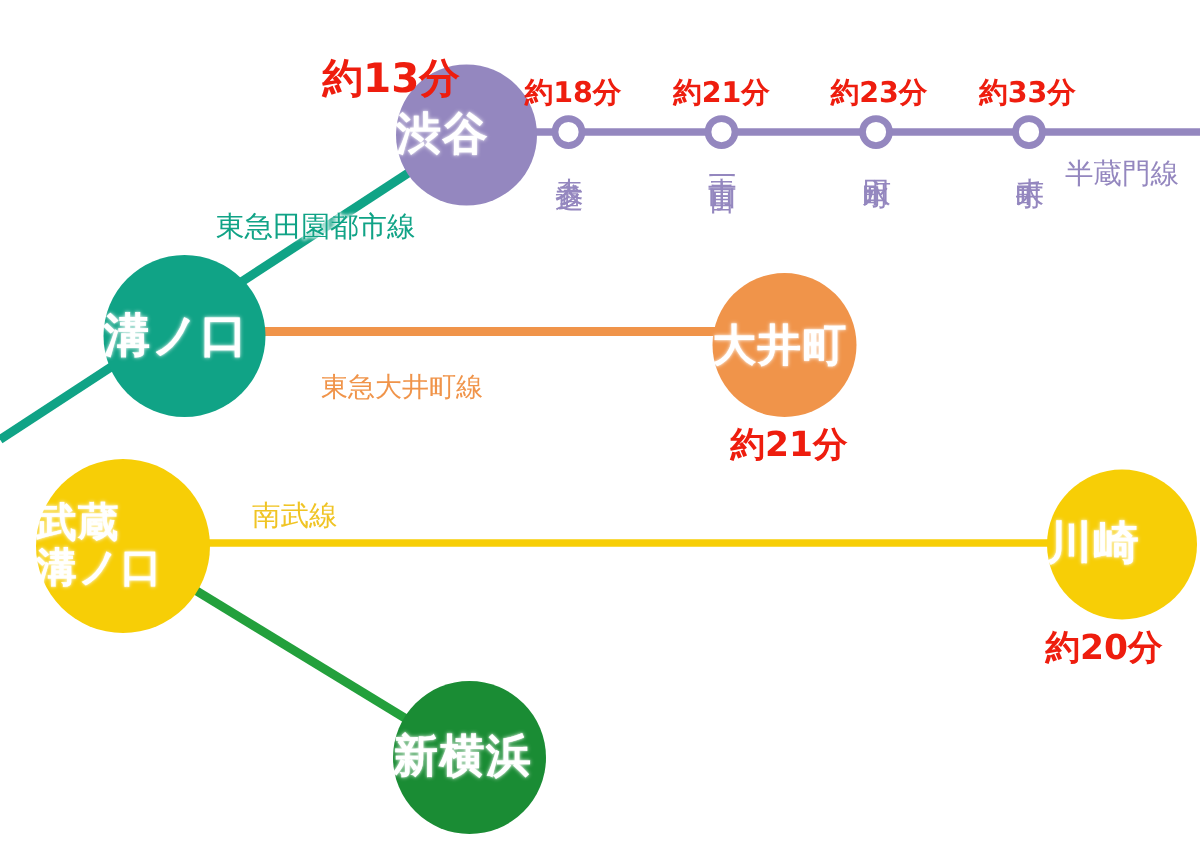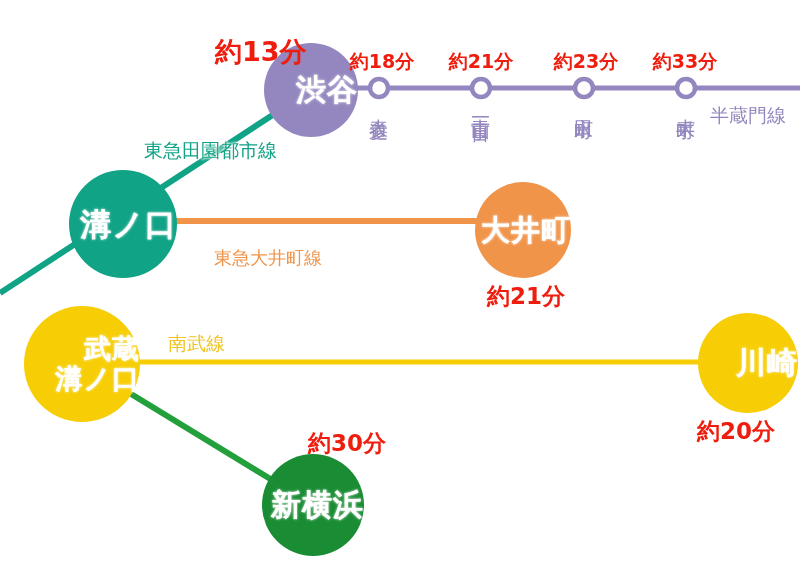--- a/index.html
+++ b/index.html
@@ -19,21 +19,21 @@
   .rail-oimachi    { stroke: var(--orange); stroke-width: 6; }
   .rail-nambu      { stroke: var(--yellow); stroke-width: 5; }
   .rail-bus        { stroke: var(--green_line); stroke-width: 6; }
   .stop-dot { fill: #ffffff; stroke: var(--purple); stroke-width: 4.5; }
 
   .node {
     position: absolute;
     border-radius: 50%;
     display: flex;
     flex-direction: column;
-    align-items: flex-end;
+    align-items: flex-start;
     justify-content: center;
     color: #ffffff;
     font-weight: bold;
     text-align: center;
     line-height: 1.12;
     z-index: 2;
     text-shadow: 0 0 3px rgba(255,255,255,.85), 0 0 1px rgba(255,255,255,.9);
     letter-spacing: 1px;
   }
   .node-shibuya      { left: 264px; top: 43px;  width: 94px;  height: 94px;  background: var(--purple);     font-size: 30px; }
@@ -108,21 +108,20 @@
     <span>新横浜</span>
   </div>
 
   <span class="label time time-big" style="left:215px; top:16px;margin-top:18px;">約13分</span>
   <span class="label time time-small centered" style="left:382px; top:49px;">約18分</span>
   <span class="label time time-small centered" style="left:481px; top:49px;">約21分</span>
   <span class="label time time-small centered" style="left:586px; top:49px;">約23分</span>
   <span class="label time time-small centered" style="left:685px; top:49px;">約33分</span>
   <span class="label time time-mid" style="left:487px; top:281px;">約21分</span>
   <span class="label time time-mid" style="left:697px; top:416px;">約20分</span>
-  <span class="label time time-mid" style="left:308px; top:428px;">約30分</span>
 
   <span class="label stop-name centered" style="left:379px;">表参道</span>
   <span class="label stop-name centered" style="left:481px;">青山一丁目</span>
   <span class="label stop-name centered" style="left:584px;">永田町</span>
   <span class="label stop-name centered" style="left:686px;">大手町</span>
 
   <span class="label line-name line-name-denentoshi">東急田園都市線</span>
   <span class="label line-name line-name-hanzomon">半蔵門線</span>
   <span class="label line-name line-name-oimachi">東急大井町線</span>
   <span class="label line-name line-name-nambu">南武線</span>

